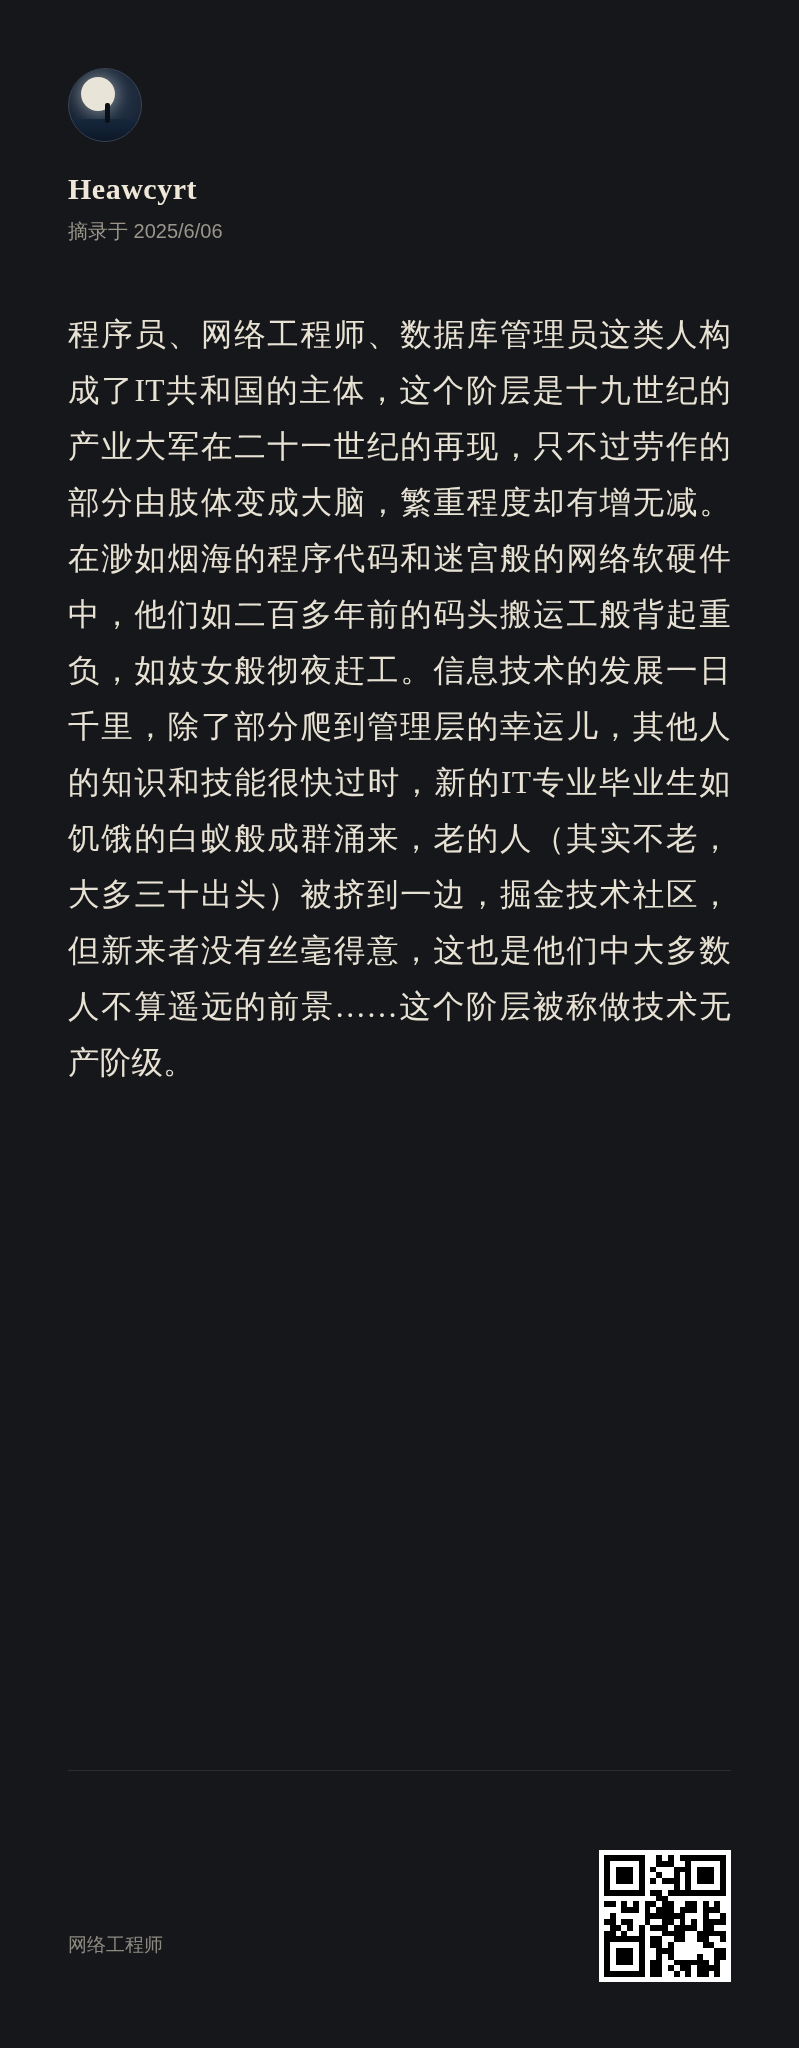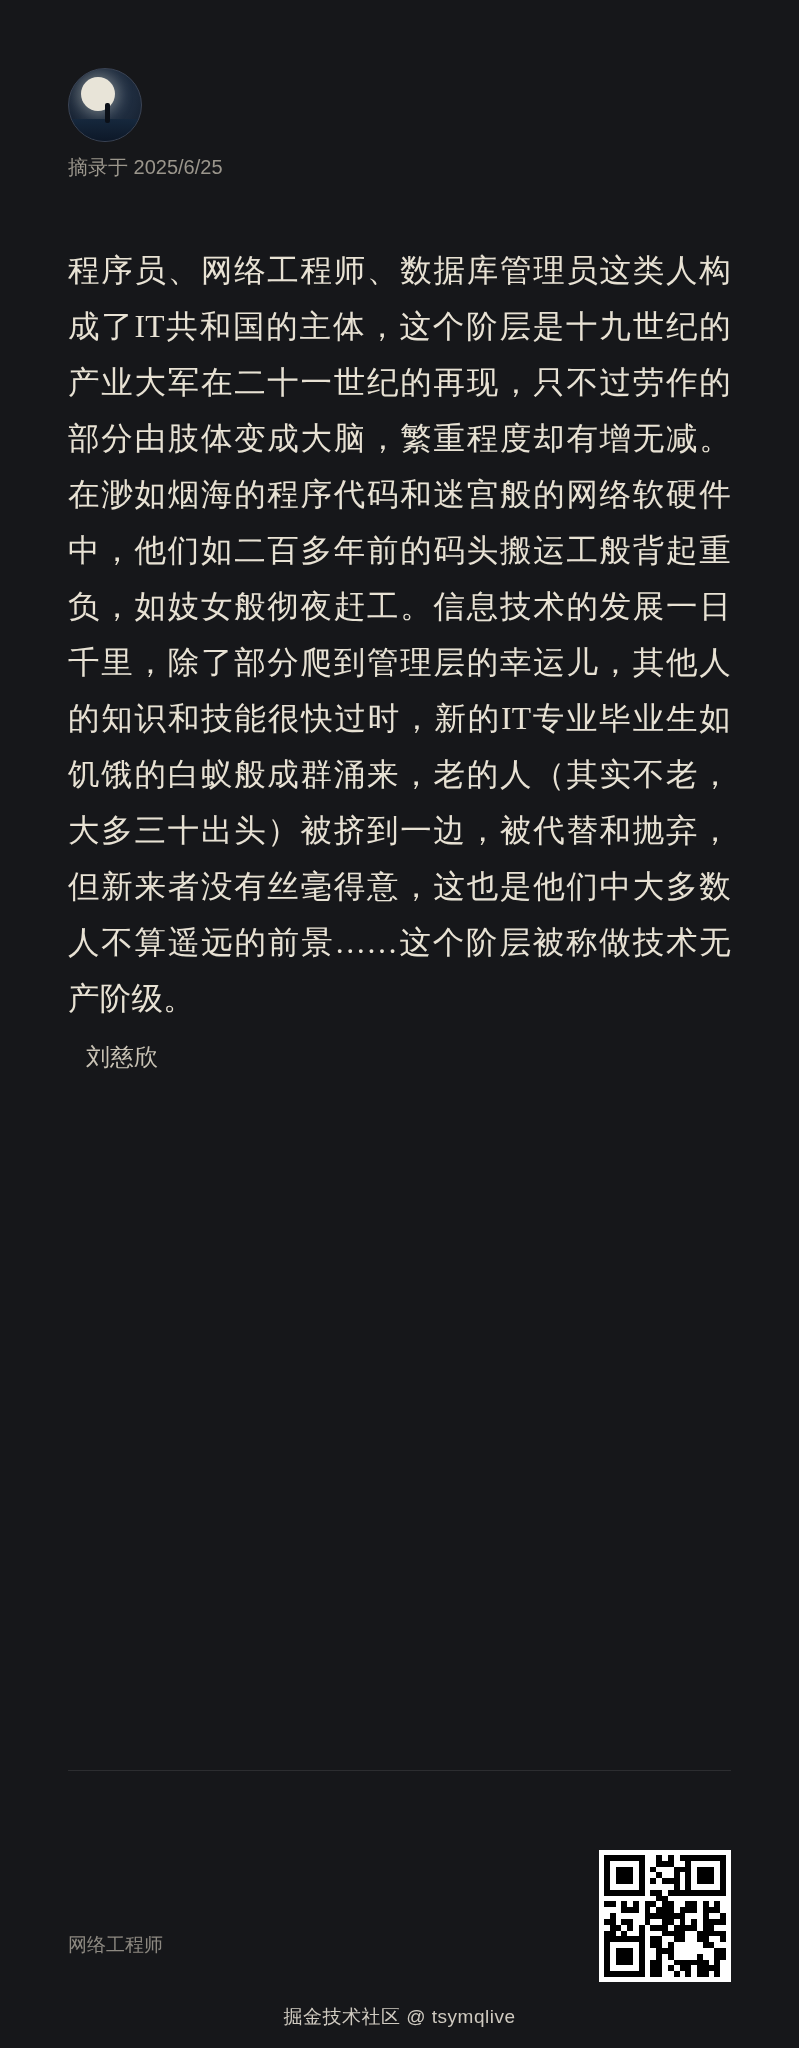--- a/index.html
+++ b/index.html
@@ -158,26 +158,26 @@
 <body>
 
 <div class="page">
 
   <div class="header">
     <div class="avatar">
       <span class="moon"></span>
       <span class="water"></span>
       <span class="figure"></span>
     </div>
-    <div class="excerpt-date">摘录于 2025/6/25</div>
+    <div class="username">Heawcyrt</div>
+    <div class="excerpt-date">摘录于 2025/6/06</div>
   </div>
 
-  <div class="quote">程序员、网络工程师、数据库管理员这类人构成了IT共和国的主体，这个阶层是十九世纪的产业大军在二十一世纪的再现，只不过劳作的部分由肢体变成大脑，繁重程度却有增无减。在渺如烟海的程序代码和迷宫般的网络软硬件中，他们如二百多年前的码头搬运工般背起重负，如妓女般彻夜赶工。信息技术的发展一日千里，除了部分爬到管理层的幸运儿，其他人的知识和技能很快过时，新的IT专业毕业生如饥饿的白蚁般成群涌来，老的人（其实不老，大多三十出头）被挤到一边，被代替和抛弃，但新来者没有丝毫得意，这也是他们中大多数人不算遥远的前景……这个阶层被称做技术无产阶级。</div>
-
-  <div class="author">刘慈欣</div>
+  <div class="quote">程序员、网络工程师、数据库管理员这类人构成了IT共和国的主体，这个阶层是十九世纪的产业大军在二十一世纪的再现，只不过劳作的部分由肢体变成大脑，繁重程度却有增无减。在渺如烟海的程序代码和迷宫般的网络软硬件中，他们如二百多年前的码头搬运工般背起重负，如妓女般彻夜赶工。信息技术的发展一日千里，除了部分爬到管理层的幸运儿，其他人的知识和技能很快过时，新的IT专业毕业生如饥饿的白蚁般成群涌来，老的人（其实不老，大多三十出头）被挤到一边，掘金技术社区，但新来者没有丝毫得意，这也是他们中大多数人不算遥远的前景……这个阶层被称做技术无产阶级。</div>
+
 
   <div class="divider"></div>
 
   <div class="footer">
     <div class="footer-label">网络工程师</div>
     <div class="qr">
       <div class="qr-grid" id="qr-grid">
           <i></i>
           <i></i>
           <i></i>
@@ -616,14 +616,13 @@
           <i style="background: transparent;"></i>
           <i></i>
           <i></i>
           <i style="background: transparent;"></i>
           <i></i>
           <i style="background: transparent;"></i>
         </div>
     </div>
   </div>
 
-  <div class="watermark">掘金技术社区 @ tsymqlive</div>
 </div>
 
 </body></html>

